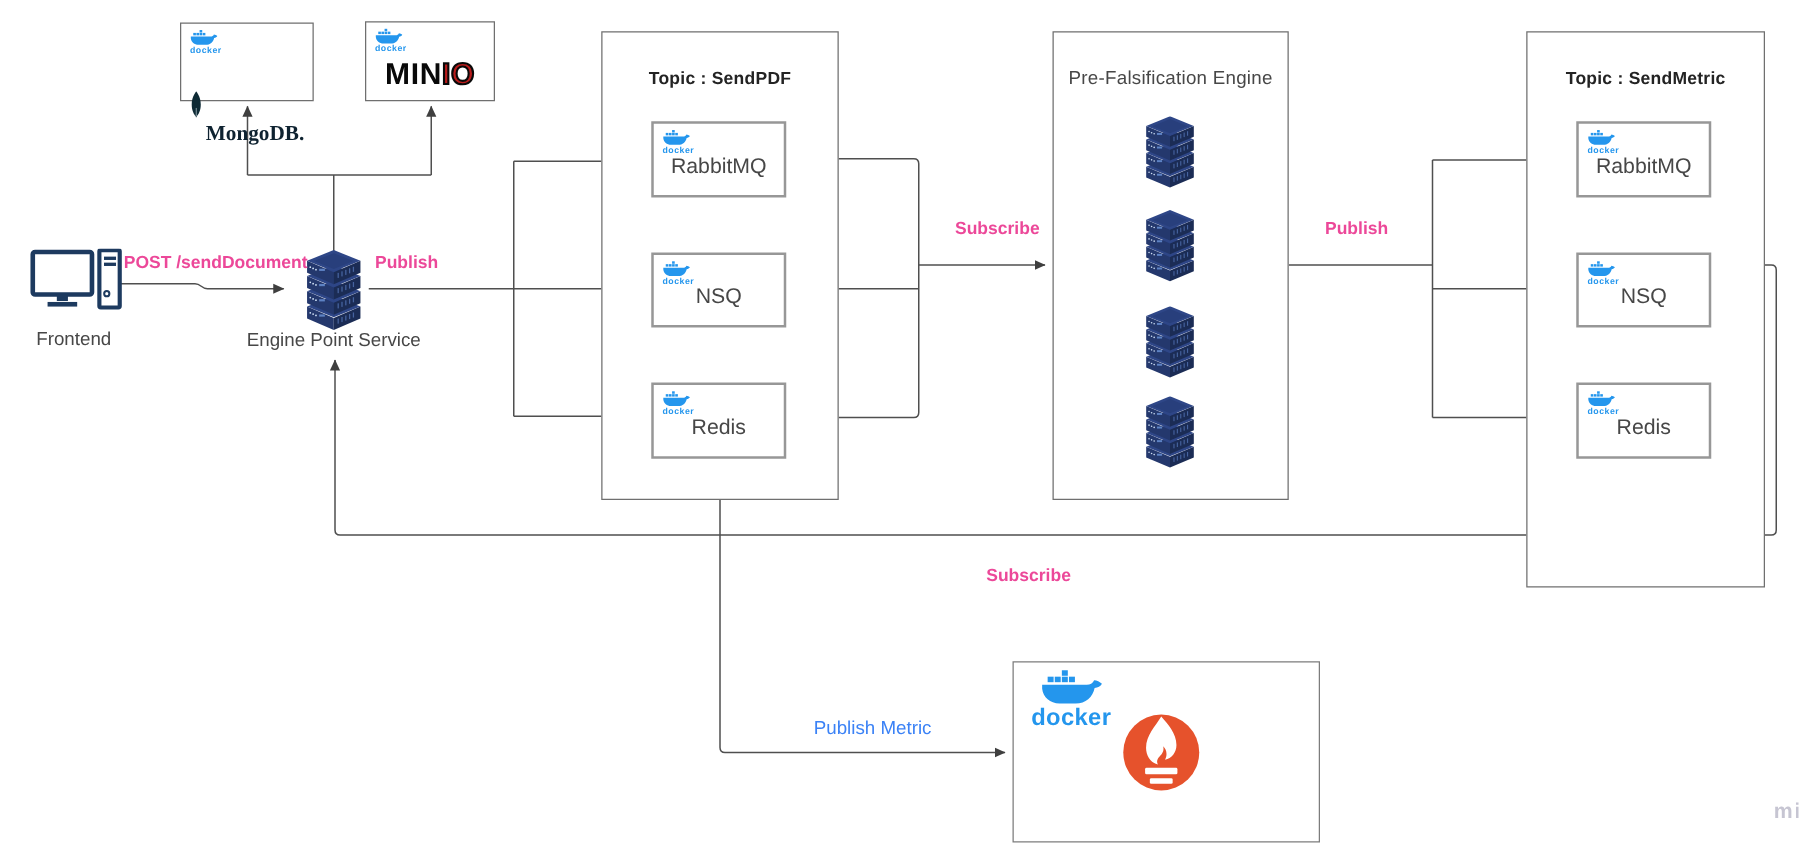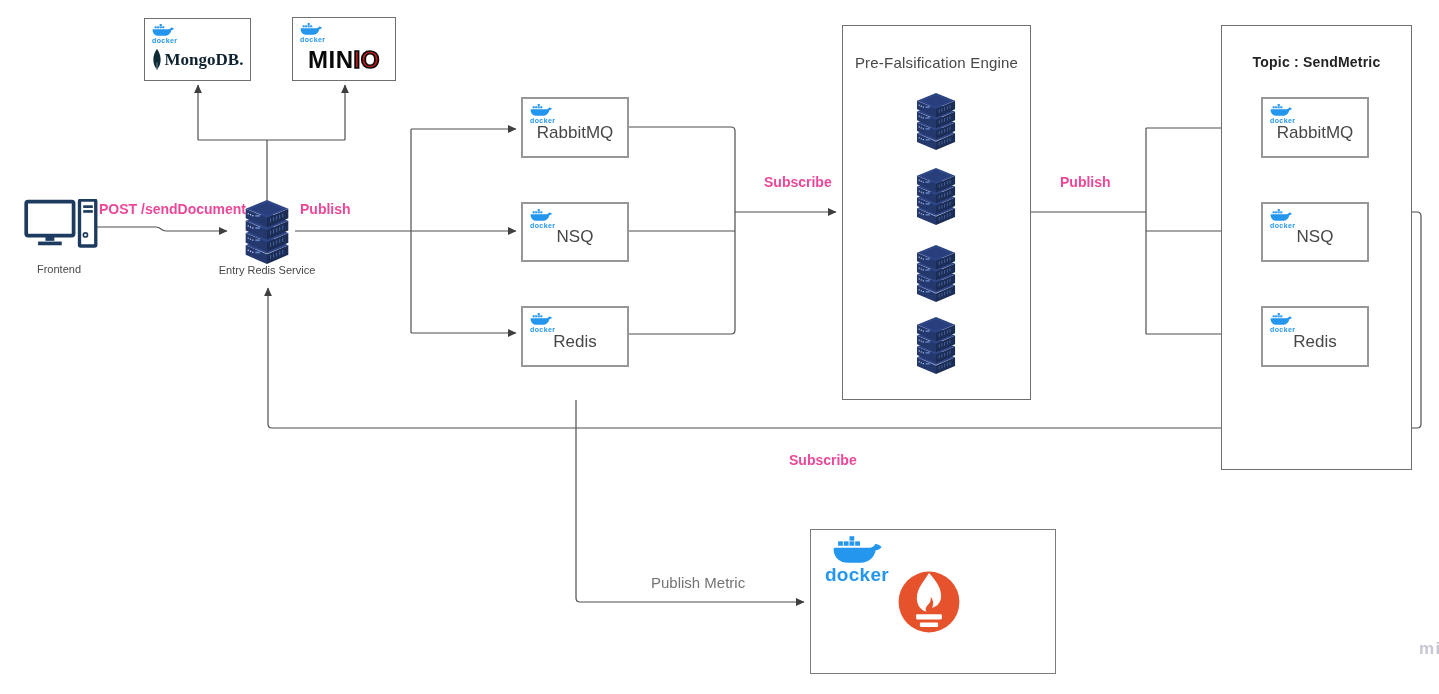--- a/index.html
+++ b/index.html
@@ -16,26 +16,26 @@
   
   .qbox{position:absolute;border:2px solid #979797;background:#fff;box-sizing:border-box;}
   .qbox .qlabel{position:absolute;left:0;right:0;top:50%;transform:translateY(-50%);
     margin-top:5px;text-align:center;font-size:17px;color:#474747;}
   
   .docker-badge{position:absolute;top:3px;left:7px;width:34px;text-align:left;}
   .docker-badge svg{display:block;width:22px;height:15px;}
   .docker-badge .docker-word{font-size:7px;font-weight:bold;color:#2496ED;letter-spacing:.4px;line-height:1;margin-top:0;}
   
   .edge-label{position:absolute;font-size:14px;font-weight:bold;color:#ec4899;white-space:nowrap;}
-  .edge-label.regular{font-weight:normal;font-size:15px;color:#737373;}
-  .node-label{position:absolute;text-align:center;font-size:11px;color:#474747;white-space:nowrap;}
+  .edge-label.regular{font-weight:normal;font-size:15px;color:#3b82f6;}
+  .node-label{position:absolute;text-align:center;font-size:15px;color:#474747;white-space:nowrap;}
   
   .logo-box{position:absolute;border:1.5px solid #6f6f6f;background:#fff;box-sizing:border-box;}
   .mongo-row{position:absolute;left:0;right:0;top:30px;display:flex;align-items:center;justify-content:center;gap:3px;}
-  .mongo-word{font-family:"Liberation Serif","DejaVu Serif",serif;font-weight:bold;font-size:17px;color:#0e2230;}
+  .mongo-word{font-family:"Liberation Serif","DejaVu Serif",serif;font-weight:bold;font-size:17px;color:#0e2230;margin-top:48px;}
   .minio-row{position:absolute;left:0;right:0;top:30px;text-align:center;
     font-size:24px;font-weight:900;letter-spacing:.5px;color:#090909;line-height:1;}
   .minio-outline{color:#b91c1c;-webkit-text-stroke:1.7px #090909;}
   
   .metrics-box{position:absolute;border:1.5px solid #7c7c7c;background:#fff;box-sizing:border-box;}
   .docker-big{position:absolute;left:11px;top:2px;width:70px;text-align:center;}
   .docker-big svg{display:block;width:50px;height:33px;margin:0 auto;}
   .docker-big .docker-word-big{font-size:19px;font-weight:bold;color:#2496ED;letter-spacing:.3px;line-height:1.1;}
   .prom-logo{position:absolute;}
   
@@ -191,29 +191,32 @@
       <circle cx="83" cy="48" r="2.8" fill="none" stroke="#1d3a5f" stroke-width="2.2"></circle>
     </svg>
   </div>
   <div class="node-label" style="left:17px;top:263px;width:84px">Frontend</div>
 
   <div class="icon-wrap" style="left:241px;top:200px;width:52px;height:65px">
     <svg width="52" height="65" viewBox="0 0 100 128">
         <use href="#server-stack"></use>
       </svg>
   </div>
-  <div class="node-label" style="left:197px;top:264px;width:140px">Entry Redis Service</div>
+  <div class="node-label" style="left:197px;top:264px;width:140px">Engine Point Service</div>
 
   <div class="edge-label" style="left:99px;top:201px">POST /sendDocument</div>
   <div class="edge-label" style="left:300px;top:201px">Publish</div>
   <div class="edge-label" style="left:764px;top:174px">Subscribe</div>
   <div class="edge-label" style="left:1060px;top:174px">Publish</div>
   <div class="edge-label" style="left:789px;top:452px">Subscribe</div>
   <div class="edge-label regular" style="left:651px;top:574px">Publish Metric</div>
 
+  <div class="outer-box" style="left:481px;top:25px;width:190px;height:375px">
+    <div class="box-title">Topic : SendPDF</div>
+  </div>
   <div class="qbox" style="left:521px;top:97px;width:108px;height:61px">
     <div class="docker-badge">
       <svg viewBox="0 0 27 18">
           <use href="#docker-whale"></use>
         </svg>
       <div class="docker-word">docker</div>
     </div>
     <div class="qlabel">RabbitMQ</div>
   </div>
   <div class="qbox" style="left:521px;top:202px;width:108px;height:60px">

